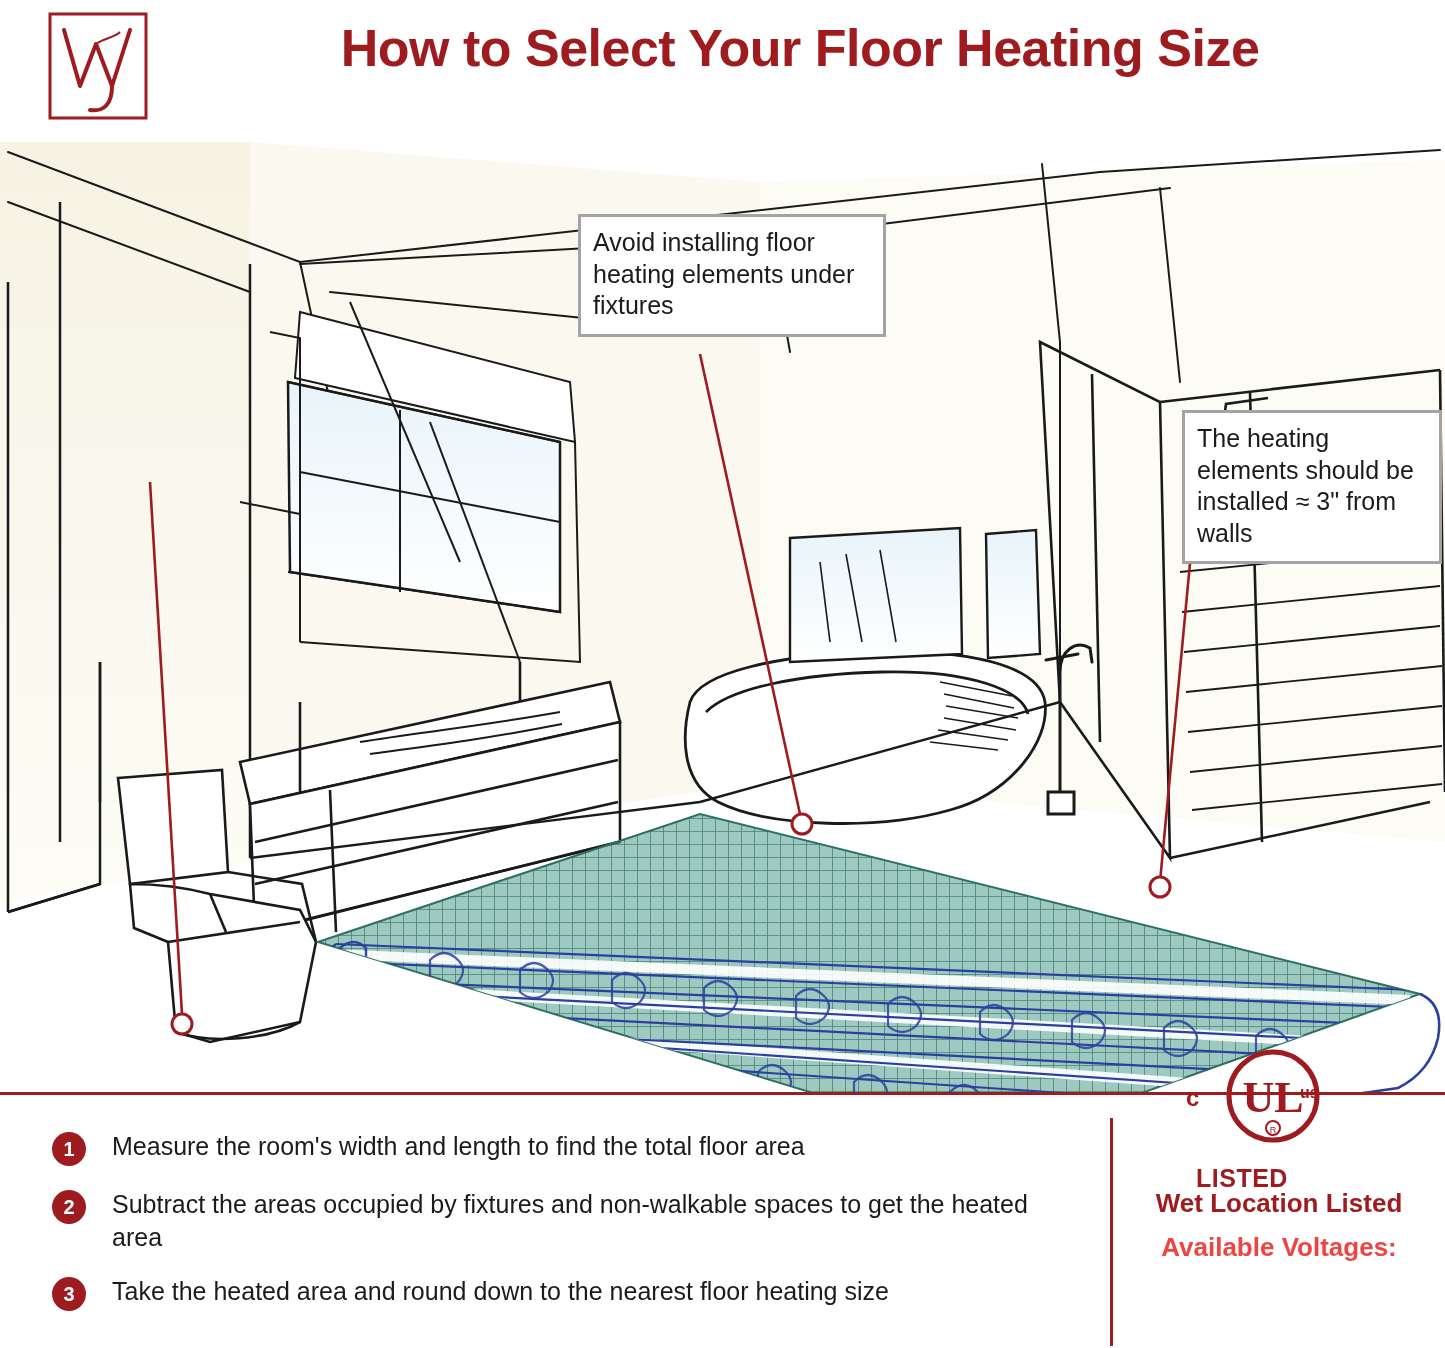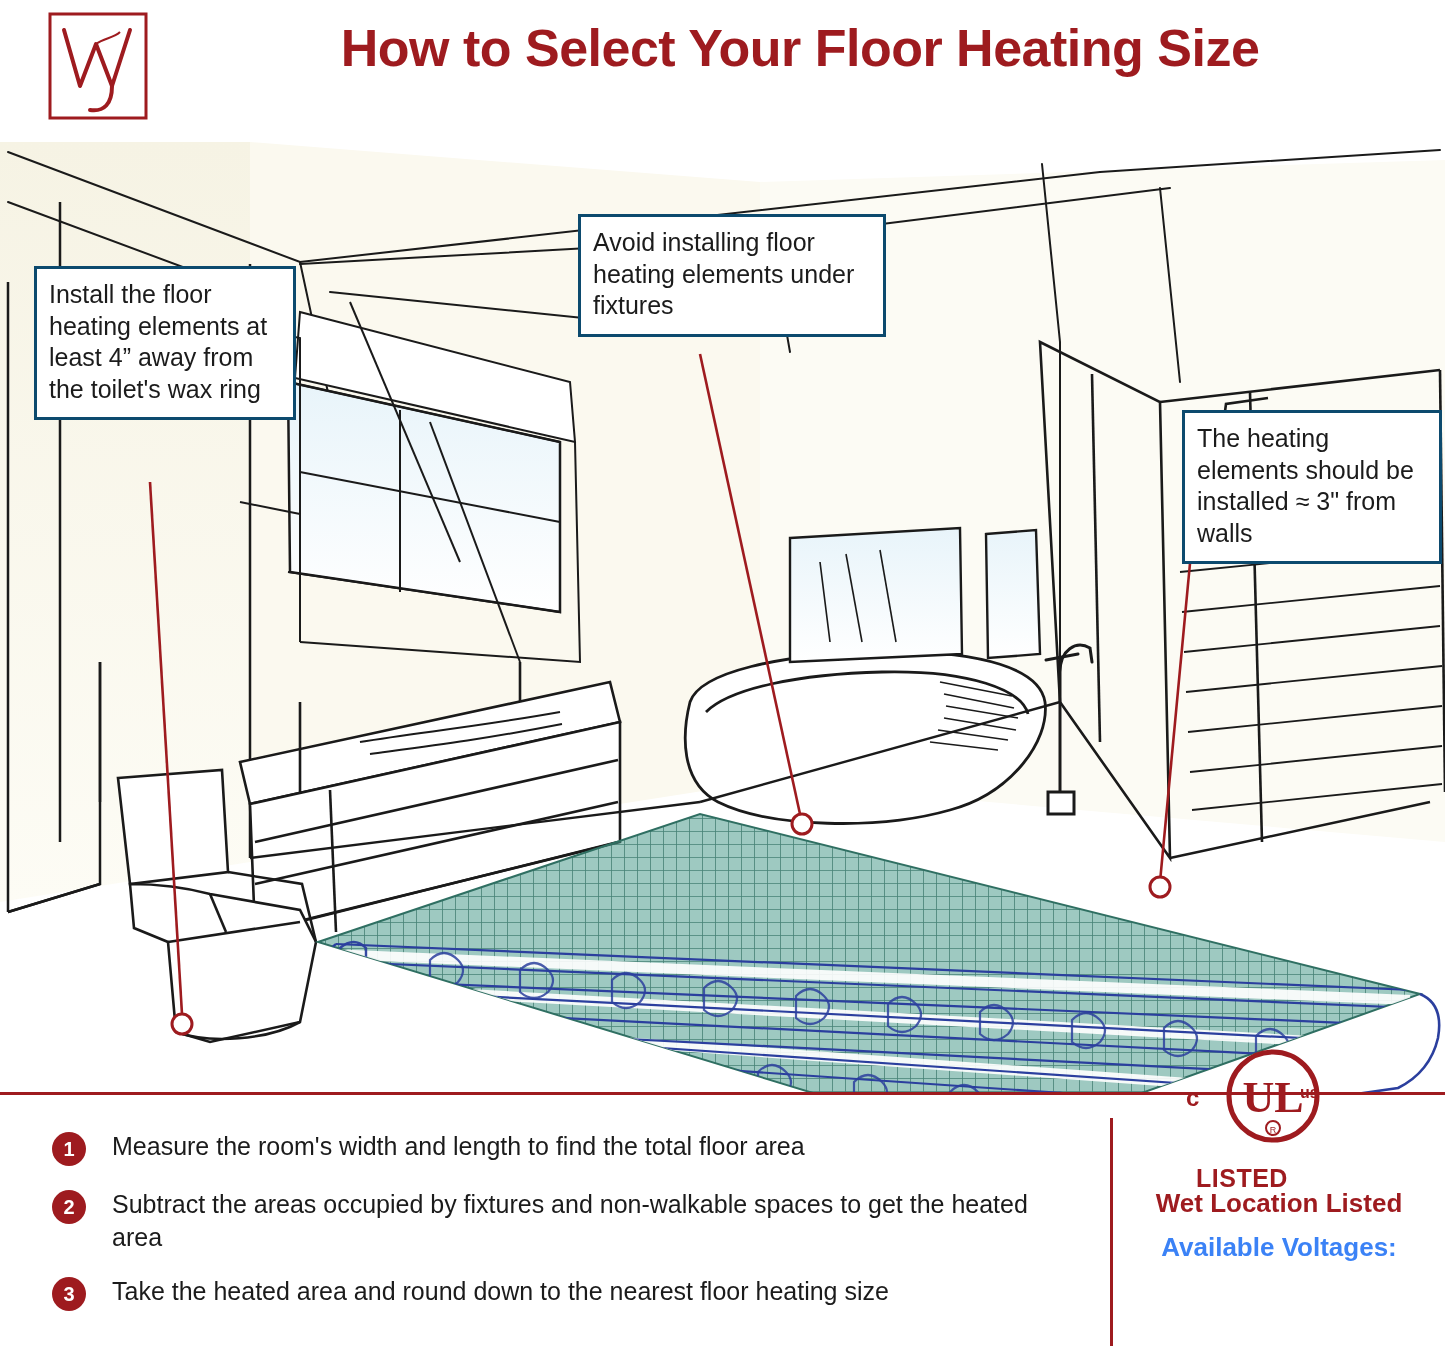--- a/index.html
+++ b/index.html
@@ -52,21 +52,21 @@
     height: 950px;
     background: #ffffff;
     overflow: hidden;
   }
   .illus svg { position: absolute; left: 0; top: 0; }
 
   
   .callout {
     position: absolute;
     background: #ffffff;
-    border: 3px solid #0c4a6e;
+    border: 3px solid #a3a3a3;
     box-sizing: border-box;
     padding: 10px 12px 12px 12px;
     font-size: 25px;
     line-height: 1.26;
     color: #1b1b1b;
     font-family: "Liberation Sans", sans-serif;
   }
   #callout-toilet { left: 34px; top: 124px;  width: 262px; }
   #callout-fixtures { left: 578px; top: 72px; width: 308px; }
   #callout-walls { left: 1182px; top: 268px; width: 260px; }
@@ -173,21 +173,21 @@
     color: #9e1b1f;
   }
   .volt-label {
     position: absolute;
     left: 1113px;
     top: 140px;
     width: 332px;
     text-align: center;
     font-size: 26px;
     font-weight: bold;
-    color: #3b82f6;
+    color: #ef4444;
   }
   .volt-value {
     position: absolute;
     left: 1113px;
     top: 180px;
     width: 332px;
     text-align: center;
     font-size: 26px;
     font-weight: bold;
     color: #9e1b1f;
@@ -403,21 +403,20 @@
       <path d="M700 212 L800 672"></path>
       <path d="M1192 400 L1160 740"></path>
     </g>
     <g fill="#ffffff" stroke="#9e1b1f" stroke-width="3">
       <circle cx="182" cy="882" r="10"></circle>
       <circle cx="802" cy="682" r="10"></circle>
       <circle cx="1160" cy="745" r="10"></circle>
     </g>
   </svg>
 
-  <div class="callout" id="callout-toilet"> Install the floor heating elements at least 4” away from the toilet's wax ring</div>
   <div class="callout" id="callout-fixtures">Avoid installing floor heating elements under fixtures</div>
   <div class="callout" id="callout-walls">The heating elements should be installed ≈ 3" from walls</div>
 </div>
 
 <div class="bottom">
   <div class="divider-h"></div>
   <div class="divider-v"></div>
 
   <div class="steps">
     <div class="step">

